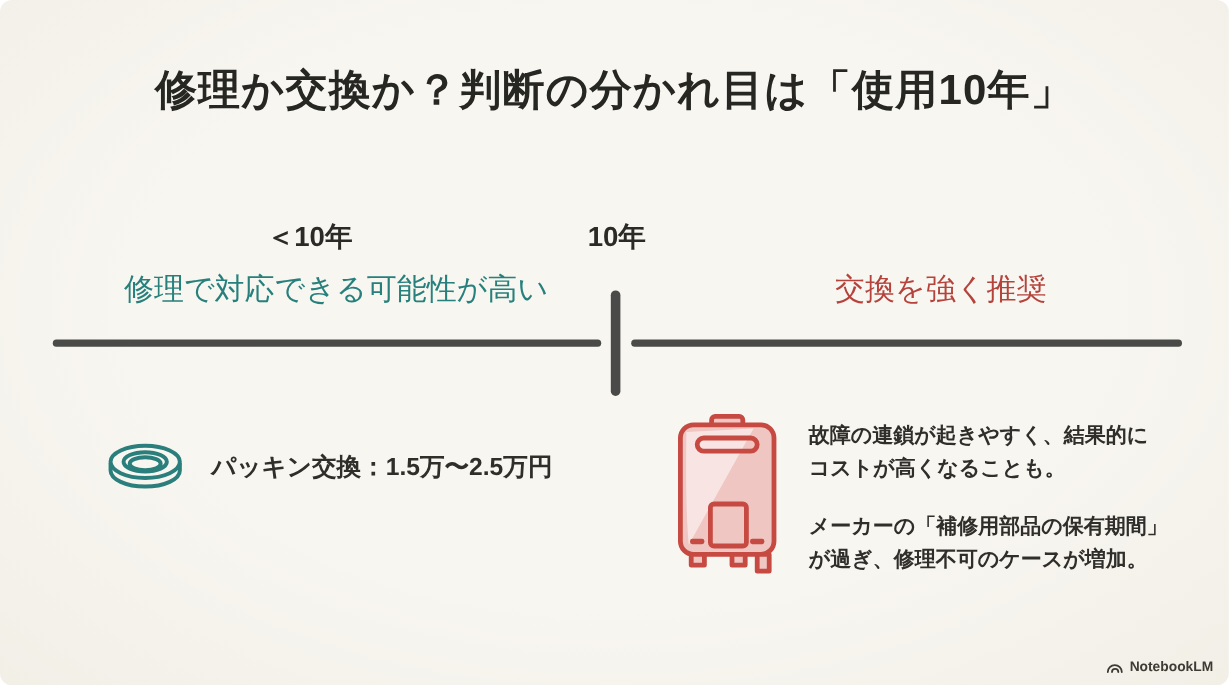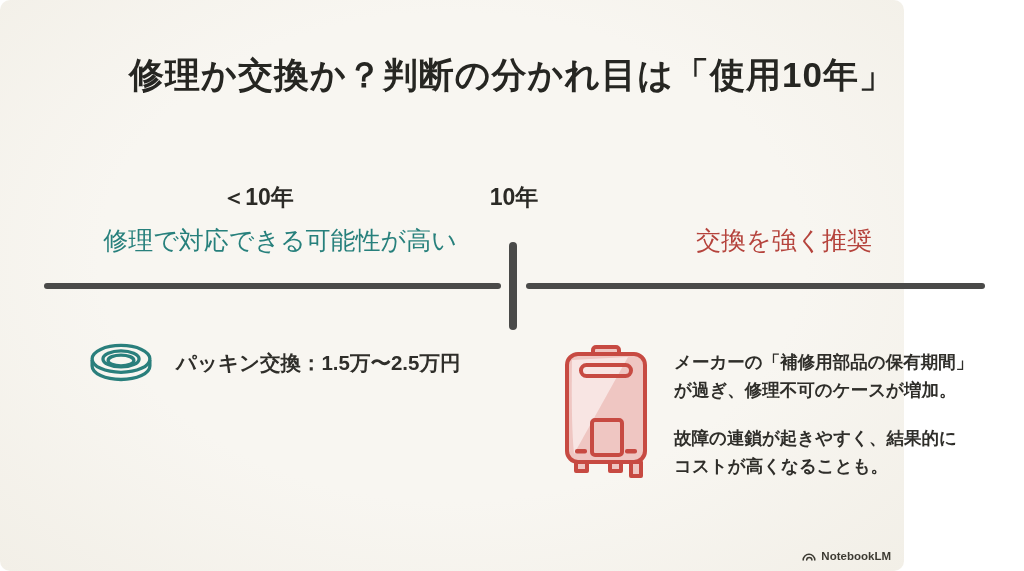--- a/index.html
+++ b/index.html
@@ -3,21 +3,21 @@
 <meta charset="utf-8">
 <style>
   html,body{margin:0;padding:0;}
   body{
     width:1024px;height:571px;
     font-family:"Liberation Sans","DejaVu Sans",sans-serif;
     background:#fff;
     overflow:hidden;
   }
   .page{
-    position:relative;width:904px;height:571px;
+    position:relative;width:1024px;height:571px;
     background:radial-gradient(ellipse at 50% 45%, #f8f6f1 55%, #f2efe7 100%);
     border-radius:10px;
     color:#2b2a26;
   }
   .title{
     position:absolute;left:0;top:52px;width:1024px;
     text-align:center;
     font-size:35px;font-weight:bold;letter-spacing:1px;
     color:#262622;
   }
@@ -34,21 +34,21 @@
   .tl-line{
     position:absolute;top:283px;height:6px;background:#4a4a49;border-radius:3px;
   }
   .tl-line.left{left:44px;width:457px;}
   .tl-line.right{left:526px;width:459px;}
   .tl-tick{
     position:absolute;left:509px;top:242px;width:8px;height:88px;
     background:#4a4a49;border-radius:4px;
   }
   .cost-list{
-    position:absolute;left:86px;top:338px;
+    position:absolute;left:86px;top:364px;
     display:flex;flex-direction:column;gap:18px;align-items:flex-end;
   }
   .cost-item{display:flex;align-items:center;gap:20px;}
   .cost-item .icon{flex:0 0 auto;display:flex;align-items:center;justify-content:center;width:70px;}
   .cost-label{
     font-size:20.5px;font-weight:bold;color:#2f2e2a;white-space:nowrap;
   }
   .note{
     position:absolute;left:560px;top:344px;width:440px;
     display:flex;align-items:flex-start;gap:22px;
@@ -118,24 +118,24 @@
         <rect x="15" y="105" width="12" height="4.5" rx="2" fill="#c74a42"></rect>
         <rect x="65" y="105" width="12" height="4.5" rx="2" fill="#c74a42"></rect>
         <g stroke="#c74a42" stroke-width="4" fill="#efc6c2" stroke-linejoin="round">
           <rect x="16" y="118" width="11" height="9"></rect>
           <rect x="50" y="118" width="11" height="9"></rect>
           <rect x="71" y="118" width="10" height="14"></rect>
         </g>
       </svg>
     </span>
     <div class="note-text">
+      <p>故障の連鎖が起きやすく、結果的に
+コストが高くなることも。</p>
       <p>メーカーの「補修用部品の保有期間」
 が過ぎ、修理不可のケースが増加。</p>
-      <p>故障の連鎖が起きやすく、結果的に
-コストが高くなることも。</p>
     </div>
   </div>
 
   <div class="footer">
     <span>
       <svg width="14" height="12" viewBox="0 0 24 20">
         <g stroke="#3d3b33" stroke-width="2.6" fill="none" stroke-linecap="round">
           <path d="M2 17 A 10 10 0 0 1 22 17"></path>
           <path d="M8 17 A 4.5 4.5 0 0 1 17 17"></path>
         </g>

